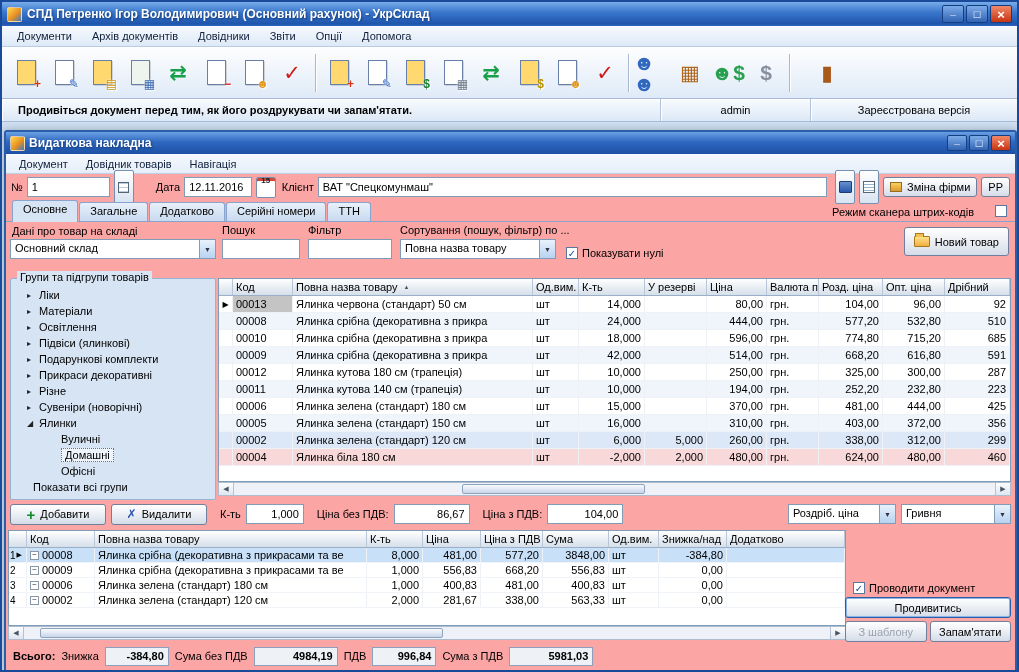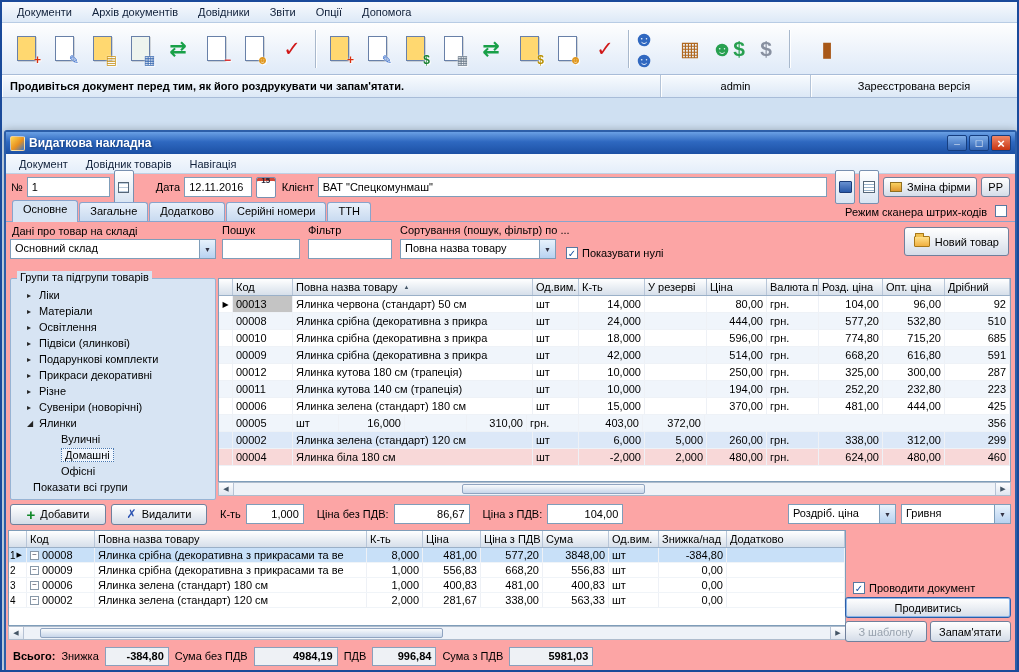--- a/index.html
+++ b/index.html
@@ -28,21 +28,21 @@
 .tb-item{width:38px;height:42px;position:relative;display:flex;align-items:center;justify-content:center;border-radius:3px;cursor:pointer}
 .tb-doc{display:block;width:19px;height:25px;border:1px solid #6880a8;background:#fff;box-shadow:1px 1px 0 #00000022}
 .tb-glyph{font-size:19px;font-weight:bold;line-height:1}
 .tb-item.big .tb-glyph{font-size:21px}
 .tb-badge{position:absolute;right:4px;bottom:3px;font-size:12px;font-weight:bold;text-shadow:0 0 2px #fff,1px 1px 1px #fff}
 .tb-item.tb-sep{width:9px}
 .tb-item.tb-sep::before{content:"";height:38px;border-left:1px solid #a8b8cc;border-right:1px solid #fff}
 .tb-item.ml{margin-left:14px}
 
 .statusbar{height:23px;display:flex;align-items:stretch;background:linear-gradient(#f8fbfe,#dce8f6);border-bottom:1px solid #a8bcd8}
-.seg{display:flex;align-items:center;padding:0 8px;border-right:1px solid #b4c4d8;box-shadow:inset 1px 1px 0 #fff}
+.seg{display:flex;align-items:center;padding:0 16px;border-right:1px solid #b4c4d8;box-shadow:inset 1px 1px 0 #fff}
 .seg-msg{flex:1;font-weight:bold}
 .seg-user{width:150px;justify-content:center}
 .seg-ver{width:206px;justify-content:center;border-right:none}
 
 
 .inv-window{position:absolute;left:2px;top:128px;width:1013px;height:542px;border:2px solid #2c5ea8;border-bottom:none;border-radius:3px 3px 0 0;background:#fca5a5;display:flex;flex-direction:column;box-shadow:0 0 8px #00000044}
 .inv-title{height:22px;display:flex;align-items:center;gap:4px;padding:0 4px;background:linear-gradient(#6aa0e4,#2e68c0 45%,#1c50a4);color:#fff}
 .inv-title .wbtn{width:20px;height:16px}
 .inv-menubar{height:20px;display:flex;align-items:center;padding:0 4px;background:linear-gradient(#f6f9fd,#e4eefa);border-bottom:1px solid #c0d0e4}
 
@@ -57,21 +57,21 @@
 .grid-ico{width:11px;height:11px;border:1px solid #567;background:repeating-linear-gradient(#bcd 0 1px,#fff 1px 4px)}
 .book-ico{width:13px;height:12px;background:linear-gradient(#6890d0,#2858a8);border:1px solid #1c3c78;border-radius:1px}
 .list-ico{width:12px;height:12px;border:1px solid #567;background:repeating-linear-gradient(#fff 0 2px,#9ab4cc 2px 3px)}
 .firm-ico{width:12px;height:10px;background:linear-gradient(#f8d060,#e09830);border:1px solid #907020}
 
 .btn{display:inline-flex;align-items:center;justify-content:center;gap:5px;height:21px;padding:0 9px;border:1px solid #70809c;border-radius:3px;background:linear-gradient(#ffffff,#e9edf3 55%,#d4dce8);font-family:inherit;font-size:11px;cursor:pointer;white-space:nowrap}
 .btn.default{border-color:#2c5ea8;box-shadow:inset 0 0 0 1px #8ab4e8}
 .btn.disabled{color:#98a2ae}
 .btn.small{height:20px;padding:0 6px}
 
-.tabs-row{height:22px;display:flex;align-items:flex-end;padding:0 6px;gap:6px;border-bottom:1px solid #88a4cc}
+.tabs-row{height:22px;display:flex;align-items:flex-end;padding:0 6px;gap:19px;border-bottom:1px solid #88a4cc}
 .tabs{display:flex;gap:1px;align-items:flex-end}
 .tab{height:19px;padding:2px 10px;background:linear-gradient(#e8f0fa,#c8daf0);border:1px solid #88a4cc;border-bottom:none;border-radius:3px 3px 0 0;cursor:pointer;white-space:nowrap}
 .tab.active{height:22px;background:#d7e4f3;position:relative;top:1px}
 .tabs-row .lbl{margin-bottom:3px}
 .checkbox{width:12px;height:12px;background:#fff;border:1px solid #5878a0;display:inline-flex;align-items:center;justify-content:center;cursor:pointer;flex:0 0 12px}
 .checkbox.checked::after{content:"✓";font-size:10px;font-weight:bold;color:#1850a0}
 .tabs-row .checkbox{margin:0 2px 4px 2px}
 
 .inv-content{flex:1;position:relative;overflow:hidden}
 
@@ -157,20 +157,35 @@
 
 .totals{position:absolute;left:2px;top:422px;width:836px;height:24px;display:flex;align-items:center;gap:6px;padding:0 5px}
 .tbox{background:#eef1f5;border:1px solid #8aa0bc;height:19px;display:inline-flex;align-items:center;justify-content:flex-end;padding:0 4px;font-weight:bold;min-width:64px}
 .tbox.wide{min-width:84px}
 </style>
 </head>
 <body>
 
 <div class="main-window">
 
+  <div class="titlebar">
+    <span class="app-icon"></span>
+    <span class="title-text">СПД Петренко Ігор Володимирович (Основний рахунок) - УкрСклад</span>
+    <span class="winbtns">
+      <span class="wbtn">
+          <i class="g-min"></i>
+        </span>
+      <span class="wbtn">
+          <i class="g-max"></i>
+        </span>
+      <span class="wbtn close">
+          <i class="g-close"></i>
+        </span>
+    </span>
+  </div>
 
   <div class="menubar">
 
   <span class="menu-item">Документи</span>
       <span class="menu-item alt">Архів документів</span>
       <span class="menu-item">Довідники</span>
       <span class="menu-item alt">Звіти</span>
       <span class="menu-item">Опції</span>
       <span class="menu-item alt">Допомога</span>
     </div>
@@ -609,20 +624,21 @@
               <span class="c c-price num">370,00</span>
               <span class="c c-cur">грн.</span>
               <span class="c c-ret num">481,00</span>
               <span class="c c-opt num">444,00</span>
               <span class="c c-small num">425</span>
             </div>
 
             <div class="p-row alt">
               <span class="c c-gut"></span>
               <span class="c c-code">00005</span>
+              <span class="c c-name">Ялинка зелена (стандарт) 150 см</span>
               <span class="c c-unit">шт</span>
               <span class="c c-qty num">16,000</span>
               <span class="c c-res num"></span>
               <span class="c c-price num">310,00</span>
               <span class="c c-cur">грн.</span>
               <span class="c c-ret num">403,00</span>
               <span class="c c-opt num">372,00</span>
               <span class="c c-small num">356</span>
             </div>
 

